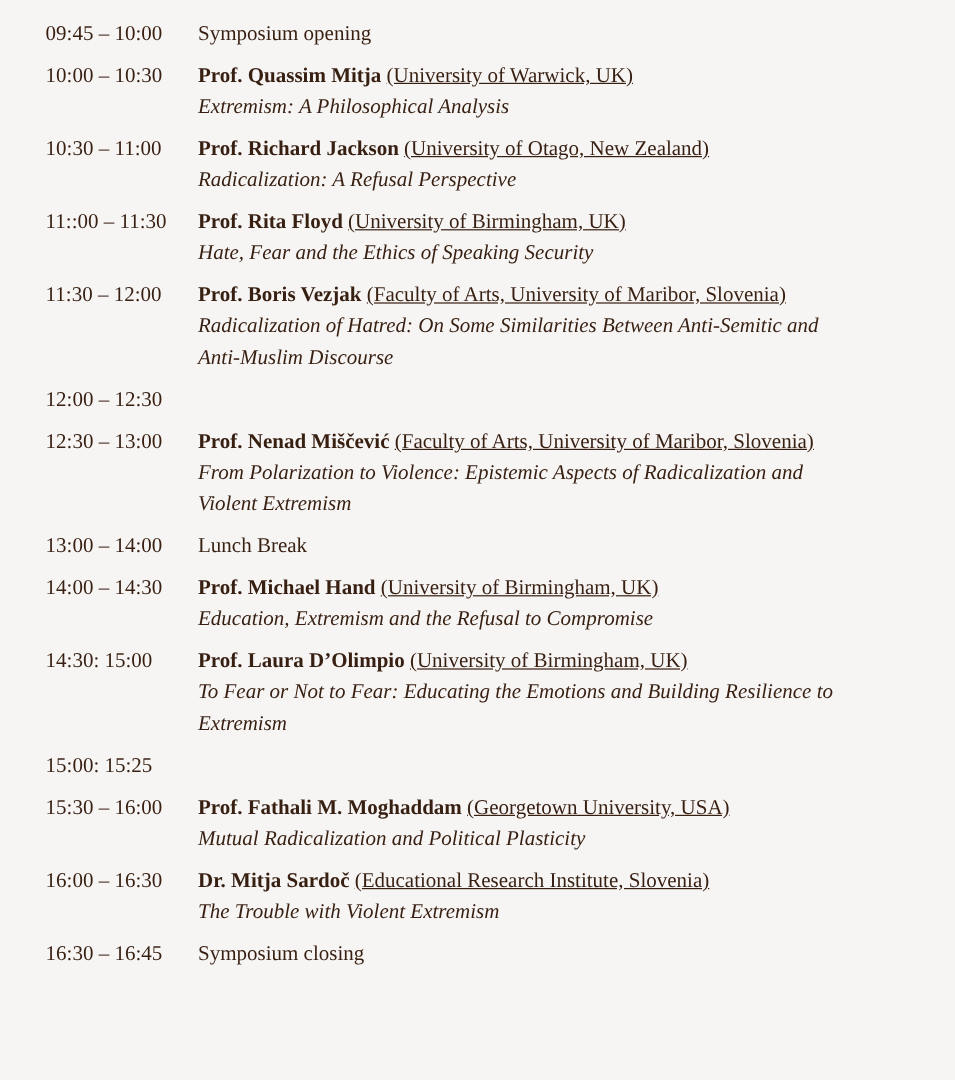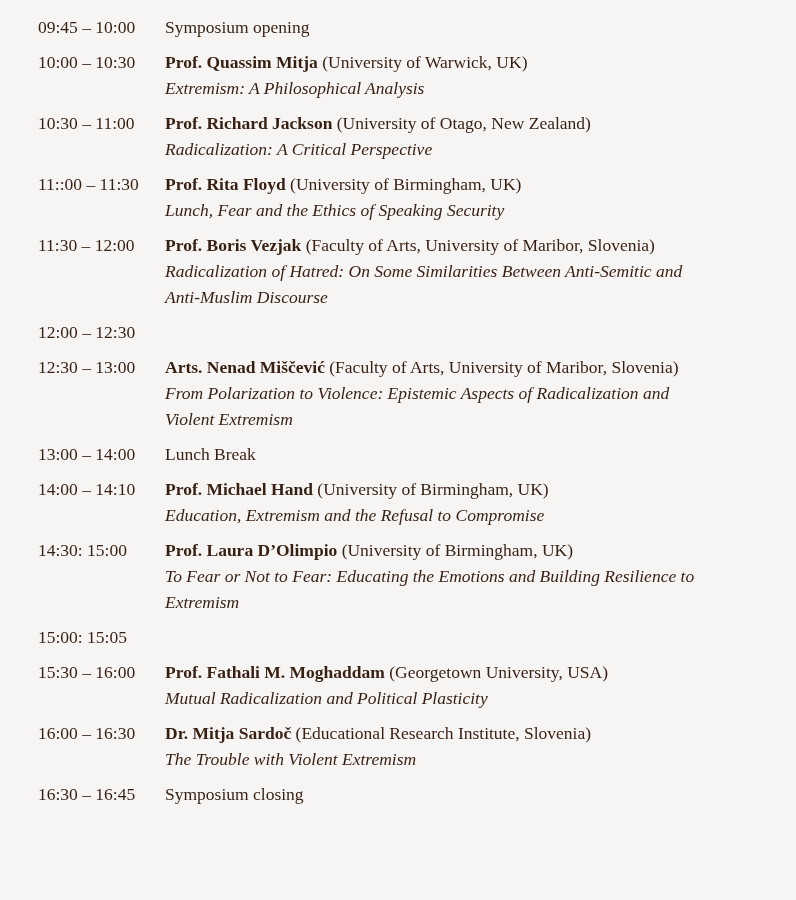--- a/index.html
+++ b/index.html
@@ -32,20 +32,21 @@
   }
   .content {
     flex: 1 1 auto;
     max-width: 591px;
   }
   .speaker {
     font-weight: bold;
   }
   .affiliation {
     font-weight: normal;
+    text-decoration: underline;
   }
   .talk {
     font-style: italic;
     white-space: pre-line;
   }
   .row.break .time,
   .row.break .plain-title {
     font-weight: normal;
   }
 </style>
@@ -72,32 +73,32 @@
     </div>
   </div>
 
   <div class="row">
     <div class="time">10:30 – 11:00</div>
     <div class="content">
       <div class="headline">
         <span class="speaker">Prof. Richard Jackson</span>
         <span class="affiliation">(University of Otago, New Zealand)</span>
       </div>
-      <div class="talk">Radicalization: A Critical Perspective</div>
+      <div class="talk">Radicalization: A Refusal Perspective</div>
     </div>
   </div>
 
   <div class="row">
     <div class="time">11::00 – 11:30</div>
     <div class="content">
       <div class="headline">
         <span class="speaker">Prof. Rita Floyd</span>
         <span class="affiliation">(University of Birmingham, UK)</span>
       </div>
-      <div class="talk">Lunch, Fear and the Ethics of Speaking Security</div>
+      <div class="talk">Hate, Fear and the Ethics of Speaking Security</div>
     </div>
   </div>
 
   <div class="row">
     <div class="time">11:30 – 12:00</div>
     <div class="content">
       <div class="headline">
         <span class="speaker">Prof. Boris Vezjak</span>
         <span class="affiliation">(Faculty of Arts, University of Maribor, Slovenia)</span>
       </div>
@@ -107,37 +108,37 @@
   </div>
 
   <div class="row">
     <div class="time">12:00 – 12:30</div>
   </div>
 
   <div class="row">
     <div class="time">12:30 – 13:00</div>
     <div class="content">
       <div class="headline">
-        <span class="speaker">Arts. Nenad Miščević</span>
+        <span class="speaker">Prof. Nenad Miščević</span>
         <span class="affiliation">(Faculty of Arts, University of Maribor, Slovenia)</span>
       </div>
       <div class="talk">From Polarization to Violence: Epistemic Aspects of Radicalization and
 Violent Extremism</div>
     </div>
   </div>
 
   <div class="row break">
     <div class="time">13:00 – 14:00</div>
     <div class="content">
       <div class="plain-title">Lunch Break</div>
     </div>
   </div>
 
   <div class="row">
-    <div class="time">14:00 – 14:10</div>
+    <div class="time">14:00 – 14:30</div>
     <div class="content">
       <div class="headline">
         <span class="speaker">Prof. Michael Hand</span>
         <span class="affiliation">(University of Birmingham, UK)</span>
       </div>
       <div class="talk">Education, Extremism and the Refusal to Compromise</div>
     </div>
   </div>
 
   <div class="row">
@@ -146,21 +147,21 @@
       <div class="headline">
         <span class="speaker">Prof. Laura D’Olimpio</span>
         <span class="affiliation">(University of Birmingham, UK)</span>
       </div>
       <div class="talk">To Fear or Not to Fear: Educating the Emotions and Building Resilience to
 Extremism</div>
     </div>
   </div>
 
   <div class="row">
-    <div class="time">15:00: 15:05</div>
+    <div class="time">15:00: 15:25</div>
   </div>
 
   <div class="row">
     <div class="time">15:30 – 16:00</div>
     <div class="content">
       <div class="headline">
         <span class="speaker">Prof. Fathali M. Moghaddam</span>
         <span class="affiliation">(Georgetown University, USA)</span>
       </div>
       <div class="talk">Mutual Radicalization and Political Plasticity</div>

